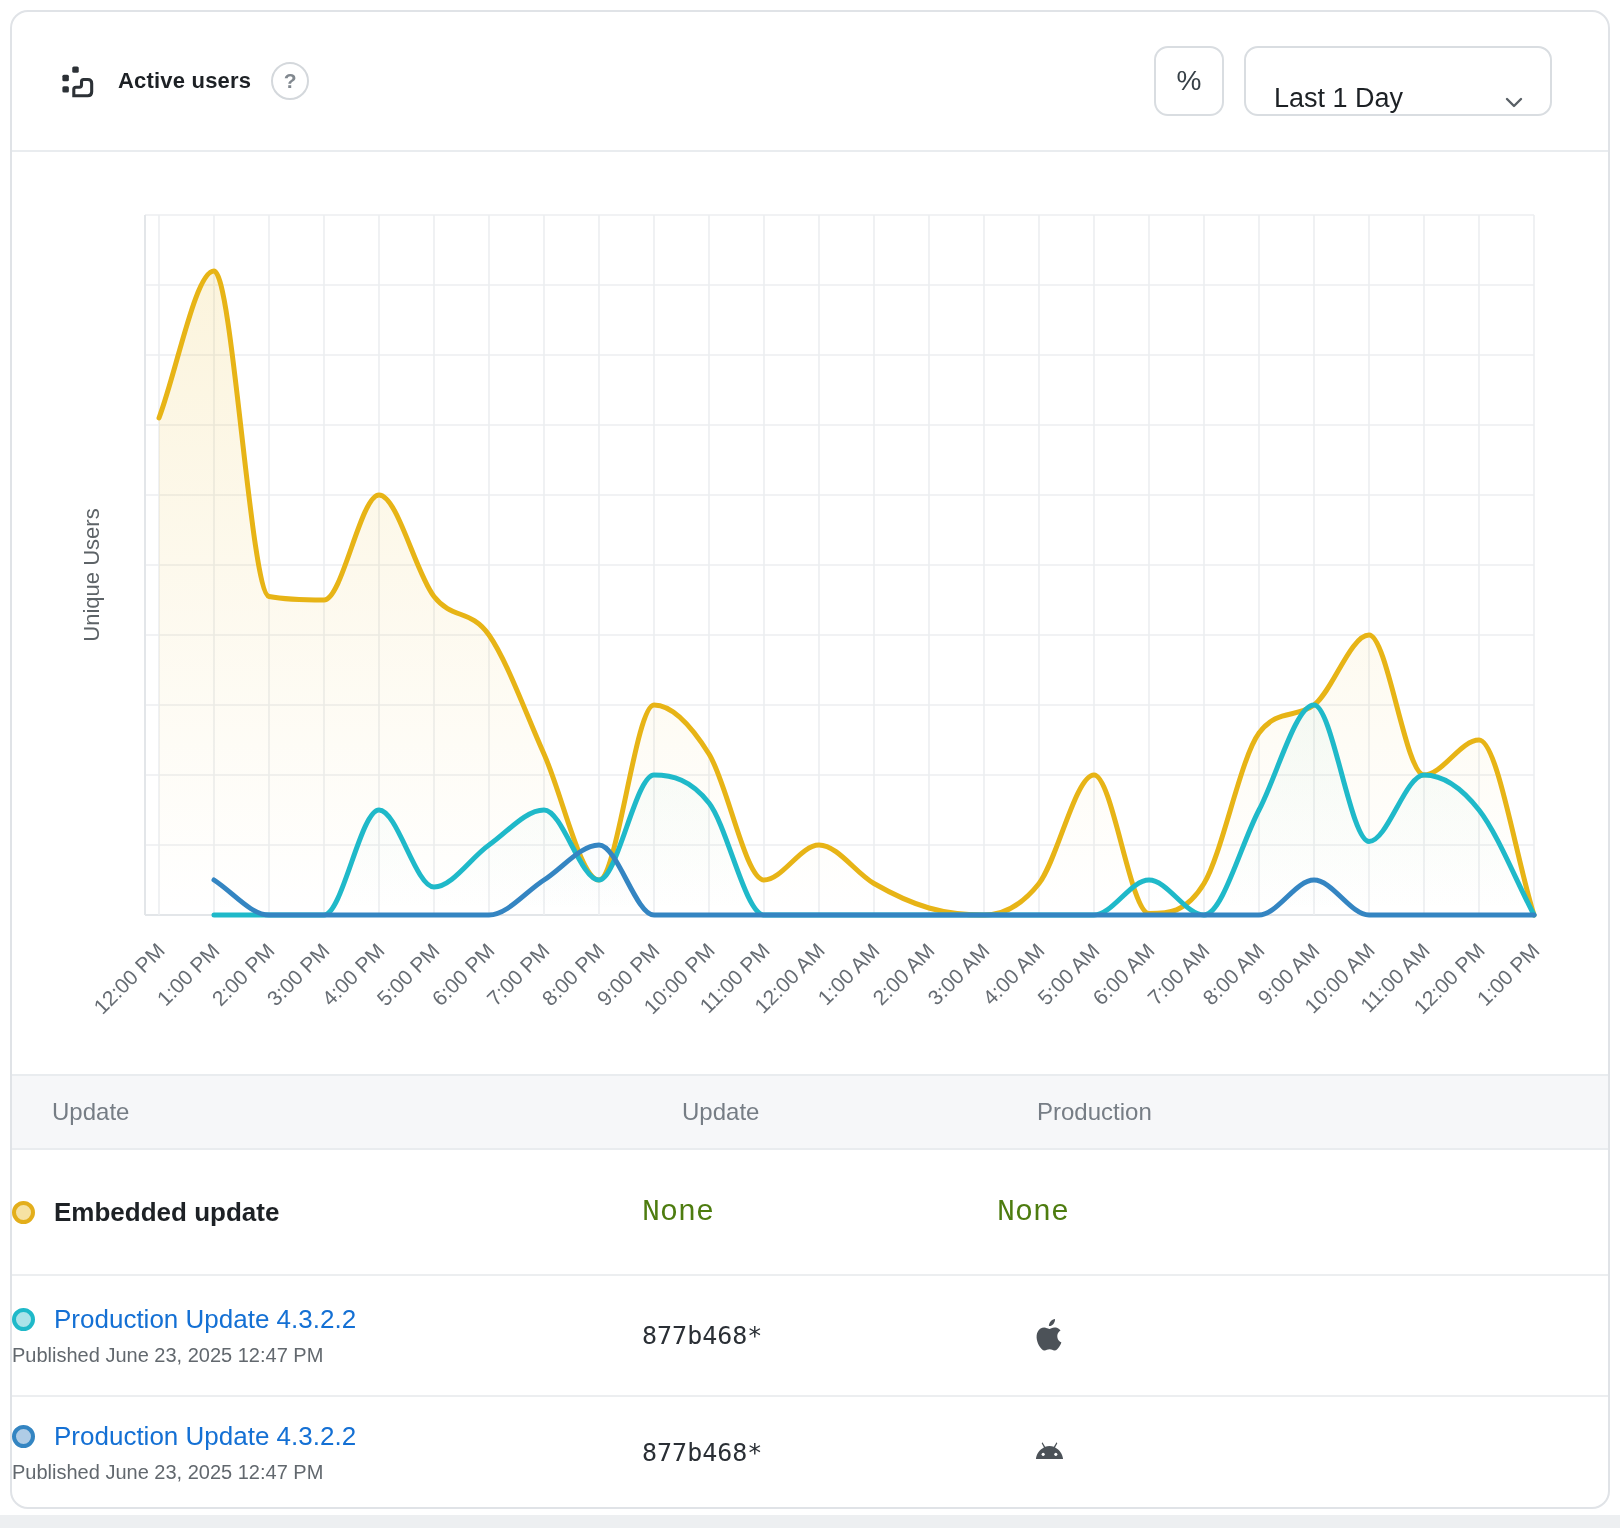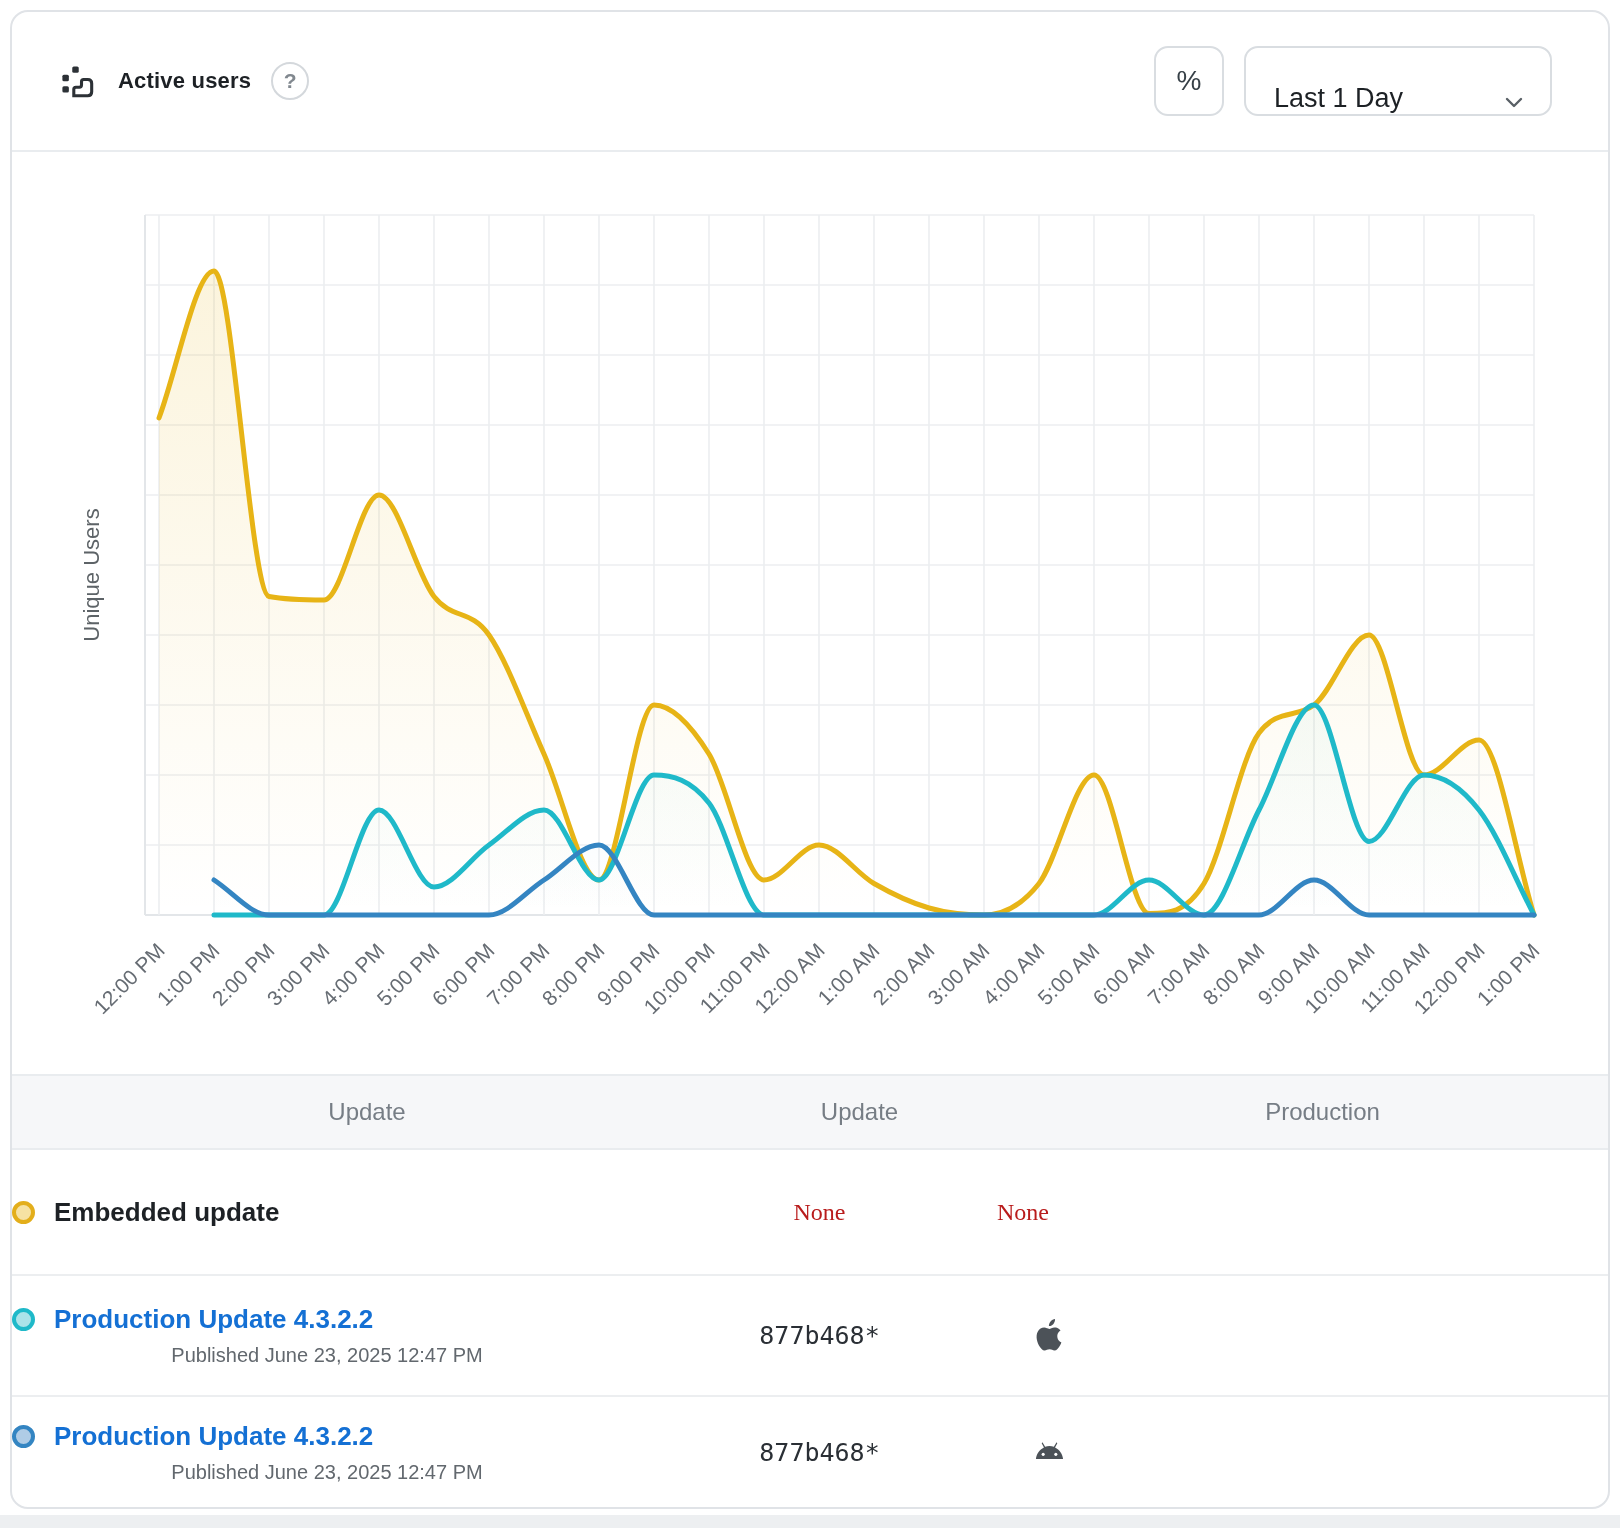--- a/index.html
+++ b/index.html
@@ -28,38 +28,38 @@
   .chev { width:24px; height:24px; color:#596066; }
 
   
   .chart-section { position:relative; height:922px; }
   .y-axis-label { position:absolute; left:52px; top:410px; transform:rotate(-90deg);
     transform-origin:center; font-size:22px; color:#5d6367; white-space:nowrap; width:56px;
     display:flex; justify-content:center; }
   .chart-svg { position:absolute; inset:0; width:100%; height:100%; }
 
   
-  .tbl { position:absolute; left:0; right:0; top:1062px; bottom:0; display:flex; flex-direction:column;text-align:center; }
+  .tbl { position:absolute; left:0; right:0; top:1062px; bottom:0; display:flex; flex-direction:column; }
   .tbl-head { height:76px; background:#f6f7f9; border-top:2px solid #e9ecef; border-bottom:2px solid #e9ecef;
     display:grid; grid-template-columns:630px 355px 1fr; align-items:center; padding-left:40px;
     font-size:24px; color:#767d85; }
   .tbl-rows { flex:1; display:flex; flex-direction:column; }
   .tbl-row { display:grid; grid-template-columns:630px 355px 1fr; align-items:center;
     border-top:2px solid #eceef0; }
   .tbl-row:first-child { border-top:none; }
   .row-1 { height:124px; } .row-2 { height:121px; } .row-3 { flex:1; }
   .upd-cell { display:flex; flex-direction:column; justify-content:center; gap:9px; }
   .upd-line { display:flex; align-items:center; }
   .legend-dot { width:23px; height:23px; border-radius:50%; border-width:4.5px; border-style:solid; flex:0 0 auto; }
   .upd-title { font-size:26px; font-weight:700; margin-left:19px; color:#1d2125; }
-  .upd-title.link { color:#1470d4; font-weight:700; cursor:pointer; }
+  .upd-title.link { color:#1470d4; font-weight:400; cursor:pointer; }
   .published { font-size:20px; color:#62686e; }
   .commit-cell { font-family:"DejaVu Sans Mono","Liberation Mono",monospace; font-size:25px; color:#2a2f35; }
-  .commit-cell.none, .plat-none { font-family:Liberation Serif, serif;
-    font-size:24px; color:#b91c1c; }
+  .commit-cell.none, .plat-none { font-family:Liberation Mono, monospace;
+    font-size:30px; color:#4d7c0f; }
   .plat-cell { display:flex; align-items:center; }
   .plat-ico { width:37px; height:37px; margin-left:34px; color:#4c5258; }
 
   .page-bottom-strip { position:absolute; left:0; right:0; bottom:0; height:13px; background:#edeff1; }
 </style>
 </head>
 <body>
 
 <div class="card">
 

